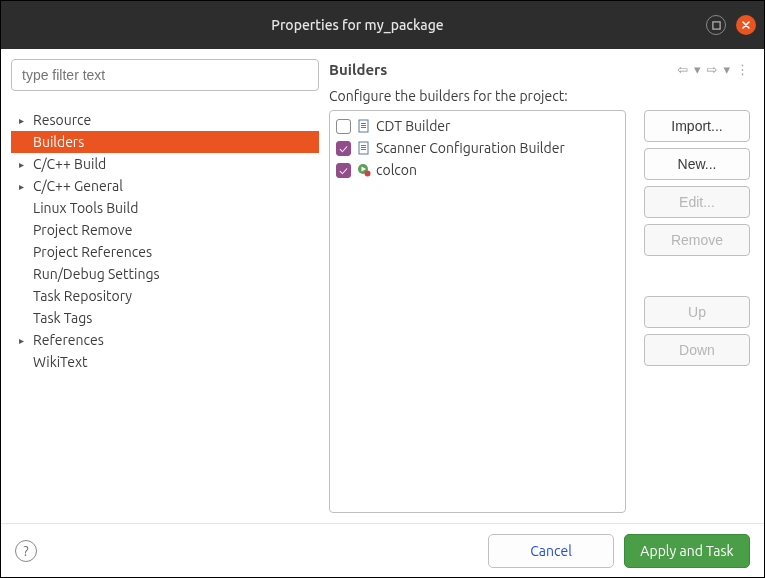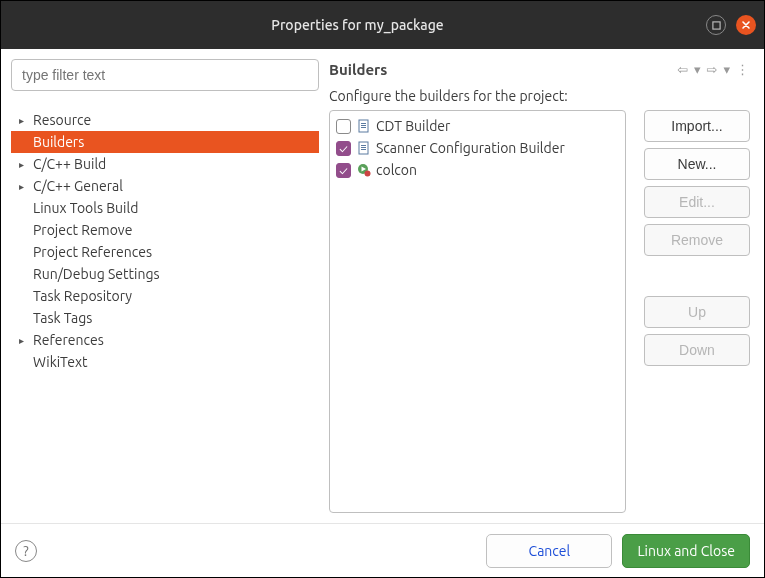--- a/index.html
+++ b/index.html
@@ -359,14 +359,14 @@
     </div>
   </div>
 </div>
 
 <div class="bottombar">
   <div class="help">
     <span>?</span>
   </div>
   <div style="flex:1"></div>
   <div class="bottom-btn btn-cancel">Cancel</div>
-  <div class="bottom-btn btn-apply">Linux and Close</div>
+  <div class="bottom-btn btn-apply">Apply and Task</div>
 </div>
 
 </body></html>

